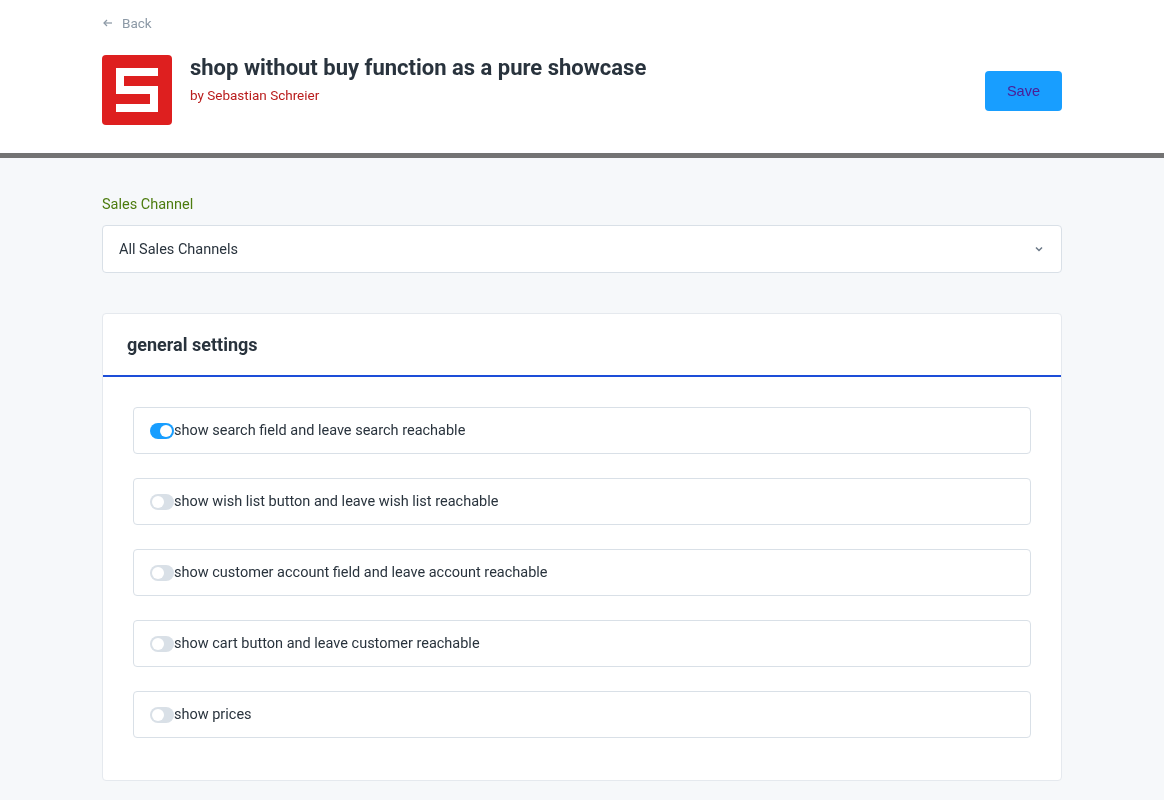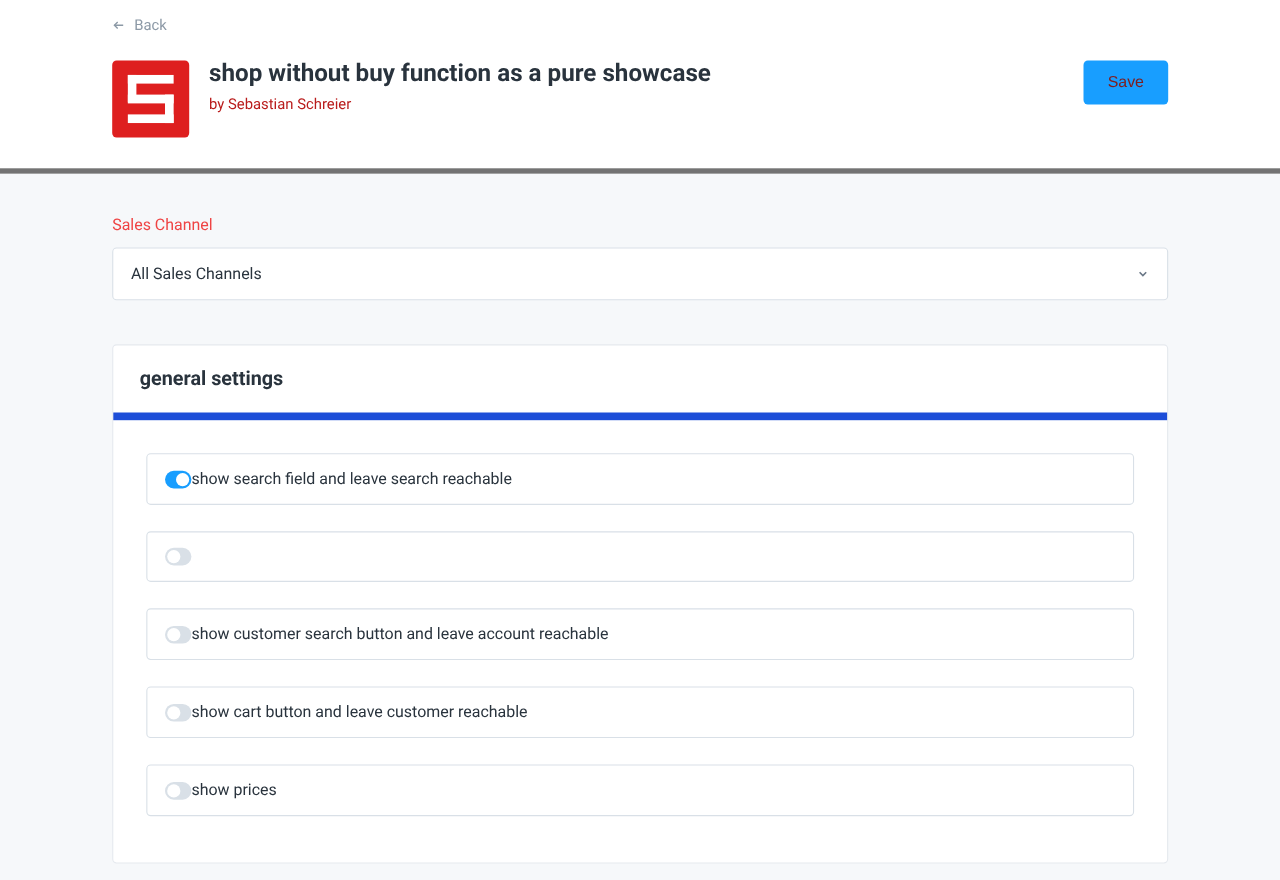--- a/index.html
+++ b/index.html
@@ -61,38 +61,38 @@
       color: #29333d;
       margin-bottom: 6px;
       line-height: 1.2;
     }
     .title-text .byline {
       font-size: 13.5px;
       color: #b91c1c;
     }
     .save-btn {
       background: #189eff;
-      color: #7f1d1d;
+      color: #4c1d95;
       border: none;
       border-radius: 4px;
       padding: 0 22px;
       height: 40px;
       font-size: 14.5px;
       font-weight: 500;
       cursor: pointer;
-      margin-top: 0;
+      margin-top: 16px;
     }
     .content-area {
       background: #f6f8fa;
       padding: 38px 0 0 0;
       height: calc(800px - 145px);
     }
     .sc-label {
       font-size: 14.5px;
-      color: #ef4444;
+      color: #4d7c0f;
       margin-bottom: 12px;
     }
     .select-box {
       width: 100%;
       background: #fff;
       border: 1px solid #d9e0e7;
       border-radius: 4px;
       height: 48px;
       display: flex;
       align-items: center;
@@ -104,21 +104,21 @@
     }
     .select-box svg { width: 12px; height: 12px; stroke: #6b7887; }
     .card {
       background: #fff;
       border: 1px solid #e5e9ee;
       border-radius: 4px;
       margin-top: 40px;
     }
     .card-header {
       padding: 20px 24px;
-      border-bottom: 7px solid #1d4ed8;
+      border-bottom: 2px solid #1d4ed8;
     }
     .card-header h2 {
       font-size: 18px;
       font-weight: 700;
       color: #29333d;
     }
     .card-body {
       padding: 30px 30px 30px 30px;
     }
     .toggle-row {
@@ -209,26 +209,27 @@
       <div class="toggle-row">
             <div class="toggle on">
               <div class="knob"></div>
             </div>
             <span class="toggle-label">show search field and leave search reachable</span>
           </div>
           <div class="toggle-row">
             <div class="toggle off">
               <div class="knob"></div>
             </div>
-          </div>
-          <div class="toggle-row">
-            <div class="toggle off">
-              <div class="knob"></div>
-            </div>
-            <span class="toggle-label">show customer search button and leave account reachable</span>
+            <span class="toggle-label">show wish list button and leave wish list reachable</span>
+          </div>
+          <div class="toggle-row">
+            <div class="toggle off">
+              <div class="knob"></div>
+            </div>
+            <span class="toggle-label">show customer account field and leave account reachable</span>
           </div>
           <div class="toggle-row">
             <div class="toggle off">
               <div class="knob"></div>
             </div>
             <span class="toggle-label">show cart button and leave customer reachable</span>
           </div>
           <div class="toggle-row">
             <div class="toggle off">
               <div class="knob"></div>

